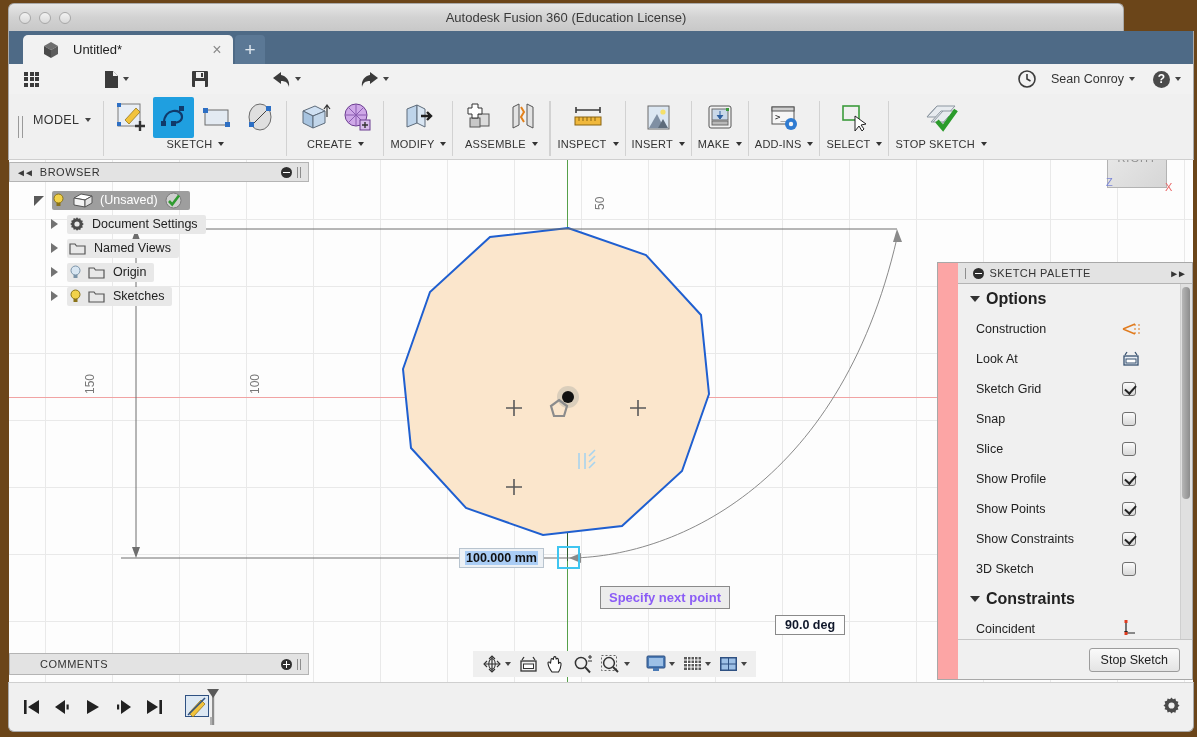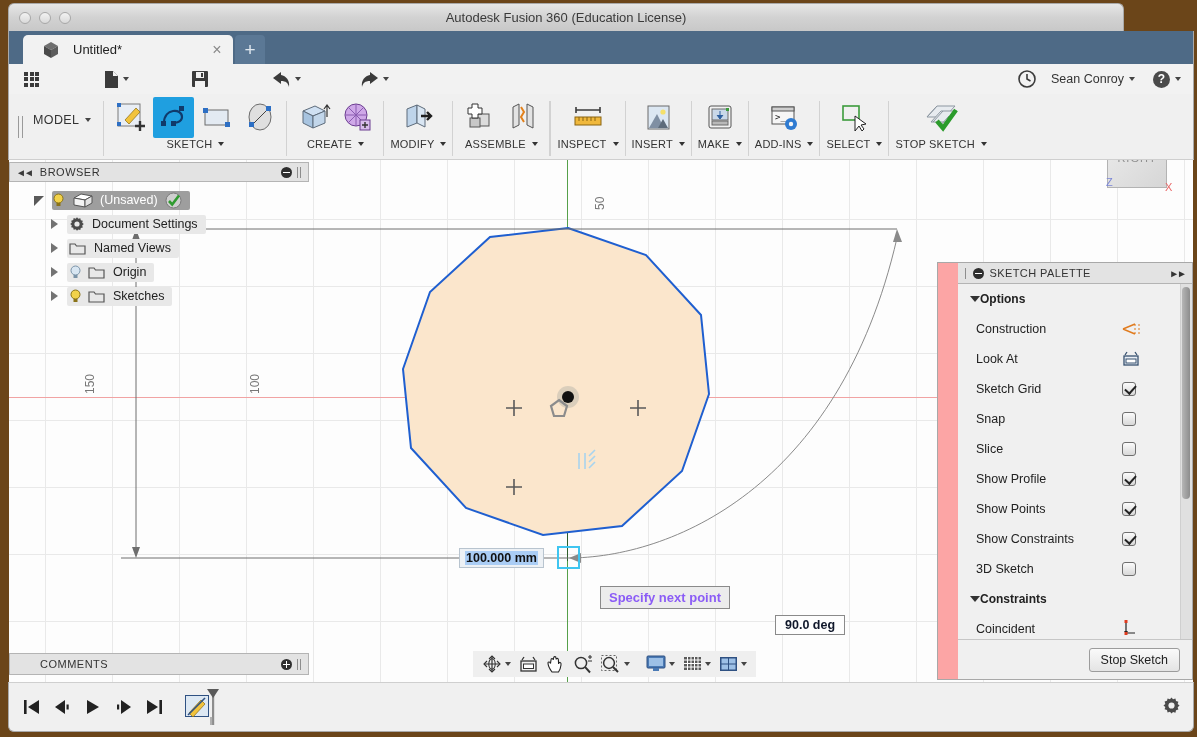--- a/index.html
+++ b/index.html
@@ -179,22 +179,22 @@
   }
   .pal-head {
     height: 21px; background: #e3e3e3; border-bottom: 1px solid #b4b4b4;
     display: flex; align-items: center; padding: 0 7px; font-size: 11px; color:#333; letter-spacing:.4px;
   }
   .pal-body { flex:1; position: relative; overflow: hidden; background: #f0f0f0; }
   .pal-scroll-track { position:absolute; right:0; top:0; bottom:0; width:12px; background:#e0e0e0; border-left:1px solid #cfcfcf;}
   .pal-scroll-thumb { position:absolute; right:2px; top:3px; width:8px; height:212px; border-radius:4px;
      background: linear-gradient(to right,#b6b6b6,#8d8d8d); }
   .pal-sec {
-    display: flex; align-items: center; height: 30px; padding-left: 12px;
-    font-size: 12px; color: #222; font-weight: bold; text-align: right;
+    display: flex; align-items: center; gap: 6px; height: 30px; padding-left: 12px;
+    font-size: 16px; color: #222; font-weight: bold; text-align: right;
   }
   .tri-d { width:0;height:0;border-left:5px solid transparent;border-right:5px solid transparent;border-top:6px solid #333;}
   .pal-row {
     display: flex; align-items: center; height: 30px; padding: 0 0 0 18px; font-size: 12.5px; color: #222;
   }
   .pal-row .nm { flex: 1; }
   .pal-row .ctl { width: 70px; display:flex; align-items:center; }
   .cb {
     width: 14px; height: 14px; border: 1px solid #6f6f6f; border-radius: 3px;
     background: linear-gradient(to bottom,#fbfbfb,#d8d8d8); position: relative;

